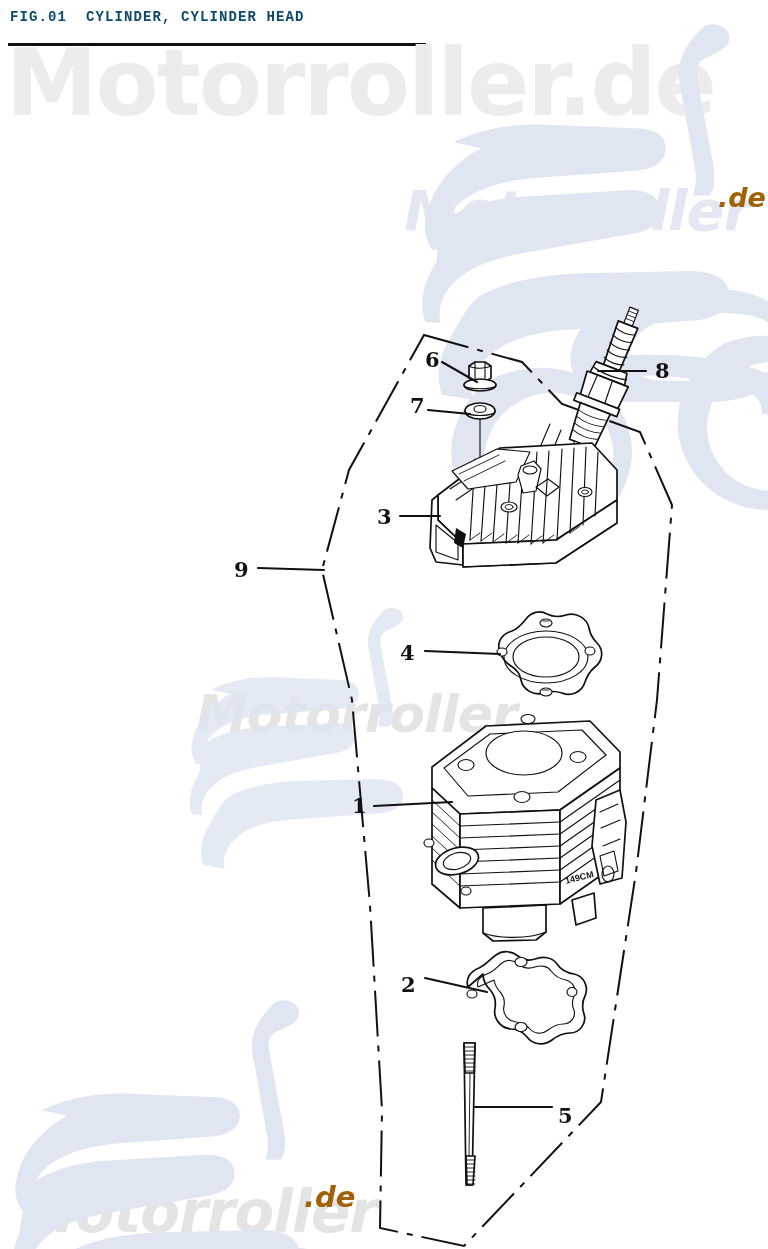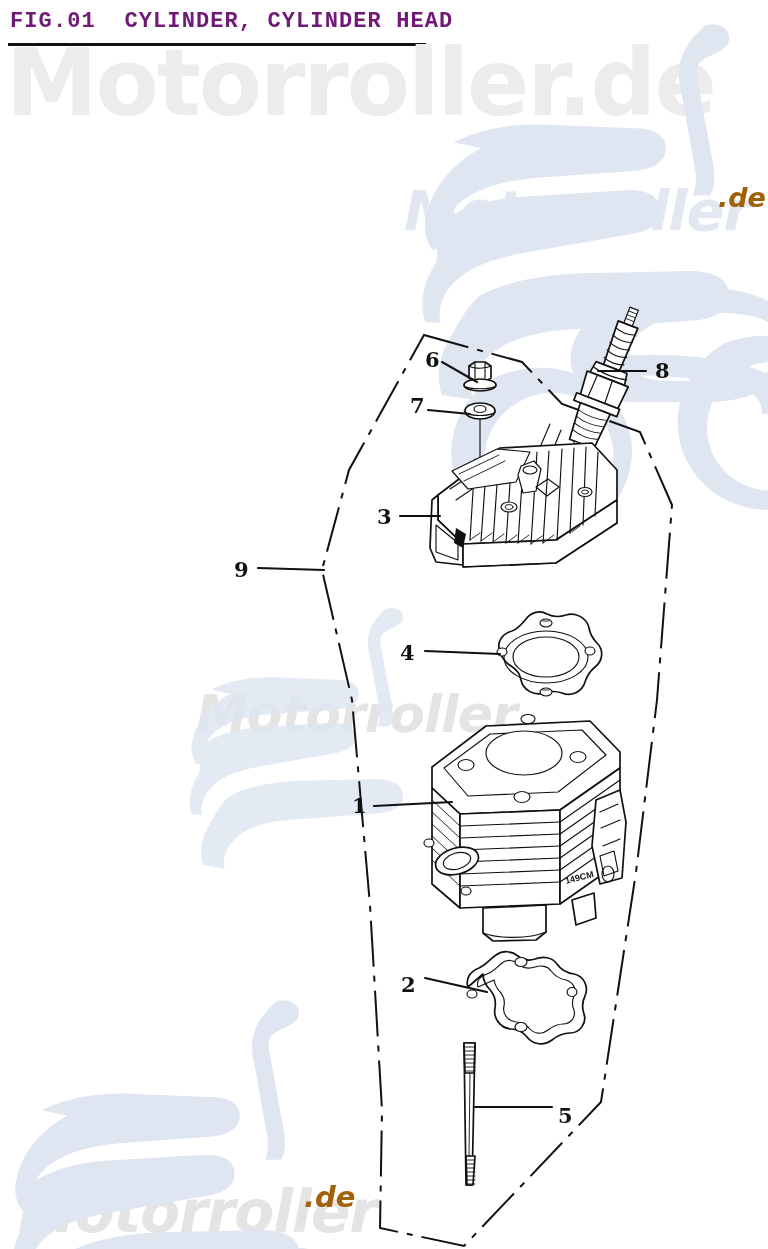--- a/index.html
+++ b/index.html
@@ -7,22 +7,22 @@
   body{
     width:768px;height:1249px;position:relative;overflow:hidden;
     font-family:"Liberation Sans", sans-serif;
   }
   #page{position:absolute;inset:0;width:768px;height:1249px;background:#fff;}
 
   
   .fig-title{
     position:absolute;left:10px;top:9px;
     font-family:"Liberation Mono","DejaVu Sans Mono",monospace;
-    font-size:22px;font-weight:bold;letter-spacing:1.1px;
-    color:#701a75;white-space:pre;
+    font-size:14px;font-weight:bold;letter-spacing:1.1px;
+    color:#0c4a6e;white-space:pre;
   }
   .title-rule{
     position:absolute;left:8px;top:43px;width:418px;height:3px;
     background:#111;
   }
 
   
   .wm{position:absolute;pointer-events:none;user-select:none;}
   .wm-text{
     font-family:"DejaVu Sans","Liberation Sans",sans-serif;

